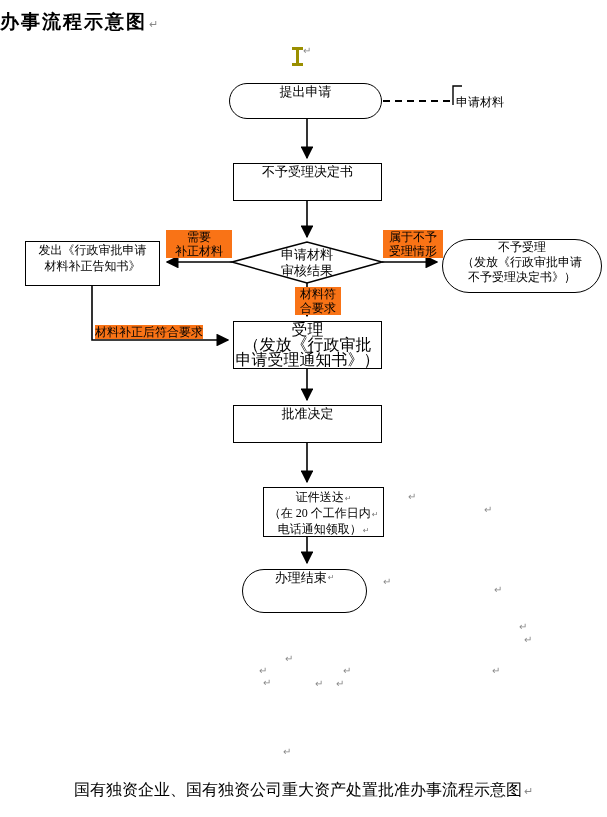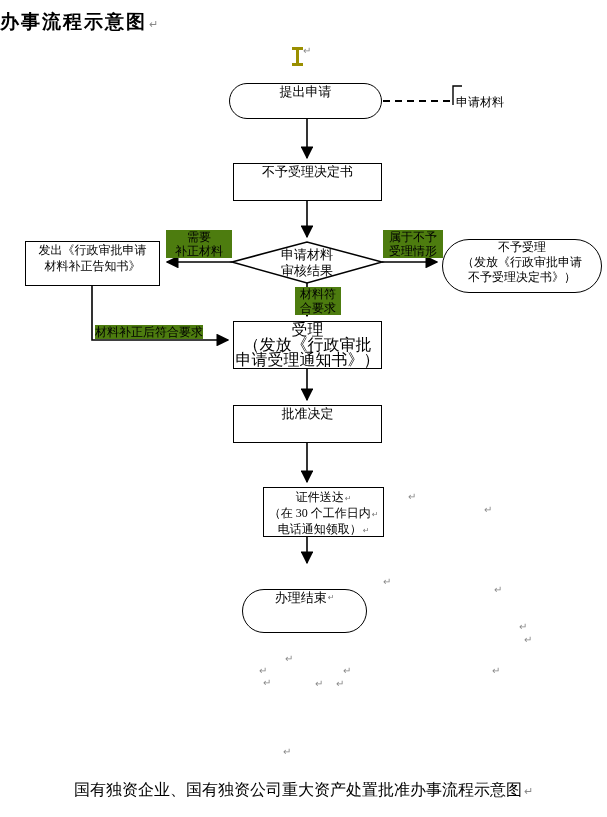--- a/index.html
+++ b/index.html
@@ -31,27 +31,27 @@
 
   #n-start   { left:229px; top:83px;  width:153px; height:36px; border-radius:18px; }
   #n-review  { left:233px; top:163px; width:149px; height:38px; }
   #n-suppl   { left:25px;  top:241px; width:135px; height:45px; font-size:12px; line-height:16px; }
   #n-reject  { left:442px; top:239px; width:160px; height:54px; border-radius:27px; font-size:12px; line-height:15px; }
   #n-accept  { left:233px; top:321px; width:149px; height:48px; font-size:16px; line-height:15px; }
   #n-approve { left:233px; top:405px; width:149px; height:38px; }
   #n-deliver { left:263px; top:487px; width:121px; height:50px; font-size:12px; line-height:15px;
                display:block; padding-top:2px; }
   #n-deliver .ln { display:block; text-align:center; }
-  #n-end     { left:242px; top:569px; width:125px; height:44px; border-radius:22px;margin-top:20px; }
+  #n-end     { left:242px; top:569px; width:125px; height:44px; border-radius:22px; }
 
   .diamond-label { position:absolute; left:257px; top:247px; width:100px; text-align:center;
      font-size:13px; line-height:16px; white-space:pre-line; z-index:2; }
 
   .edge-label { position:absolute; font-size:12px; line-height:14px; text-align:center;
-     white-space:pre-line; z-index:2; background:#4d7c0f; }
+     white-space:pre-line; z-index:2; background:#f97316; }
   #l-need   { left:166px; top:230px; width:66px; }
   #l-notacc { left:383px; top:230px; width:60px; }
   #l-meets  { left:295px; top:287px; width:46px; text-align:center; }
   #l-fixed  { left:95px;  top:325px; white-space:nowrap; }
 
   .callout-label { position:absolute; left:456px; top:94px; font-size:12px; z-index:2; }
 
   .bm { font-size:8px; color:#777777; margin-left:1px; white-space:normal; }
 </style>
 </head>
@@ -129,21 +129,21 @@
 （发放《行政审批
 申请受理通知书》）</span>
   </div>
 
   <div id="n-approve" class="node">
     <span>批准决定</span>
   </div>
 
   <div id="n-deliver" class="node">
     <span class="ln"><span>证件送达</span><span class="bm">↵</span></span>
-    <span class="ln"><span>（在 30 个工作日内</span><span class="bm">↵</span></span>
+    <span class="ln"><span>（在 20 个工作日内</span><span class="bm">↵</span></span>
     <span class="ln"><span>电话通知领取）</span><span class="bm">↵</span></span>
   </div>
 
   <div id="n-end" class="node stadium">
     <span>办理结束</span>
       <span class="bm">↵</span>
   </div>
 
   <div class="caption">
     <span>国有独资企业、国有独资公司重大资产处置批准办事流程示意图</span><span class="pmark-inline">↵</span>

